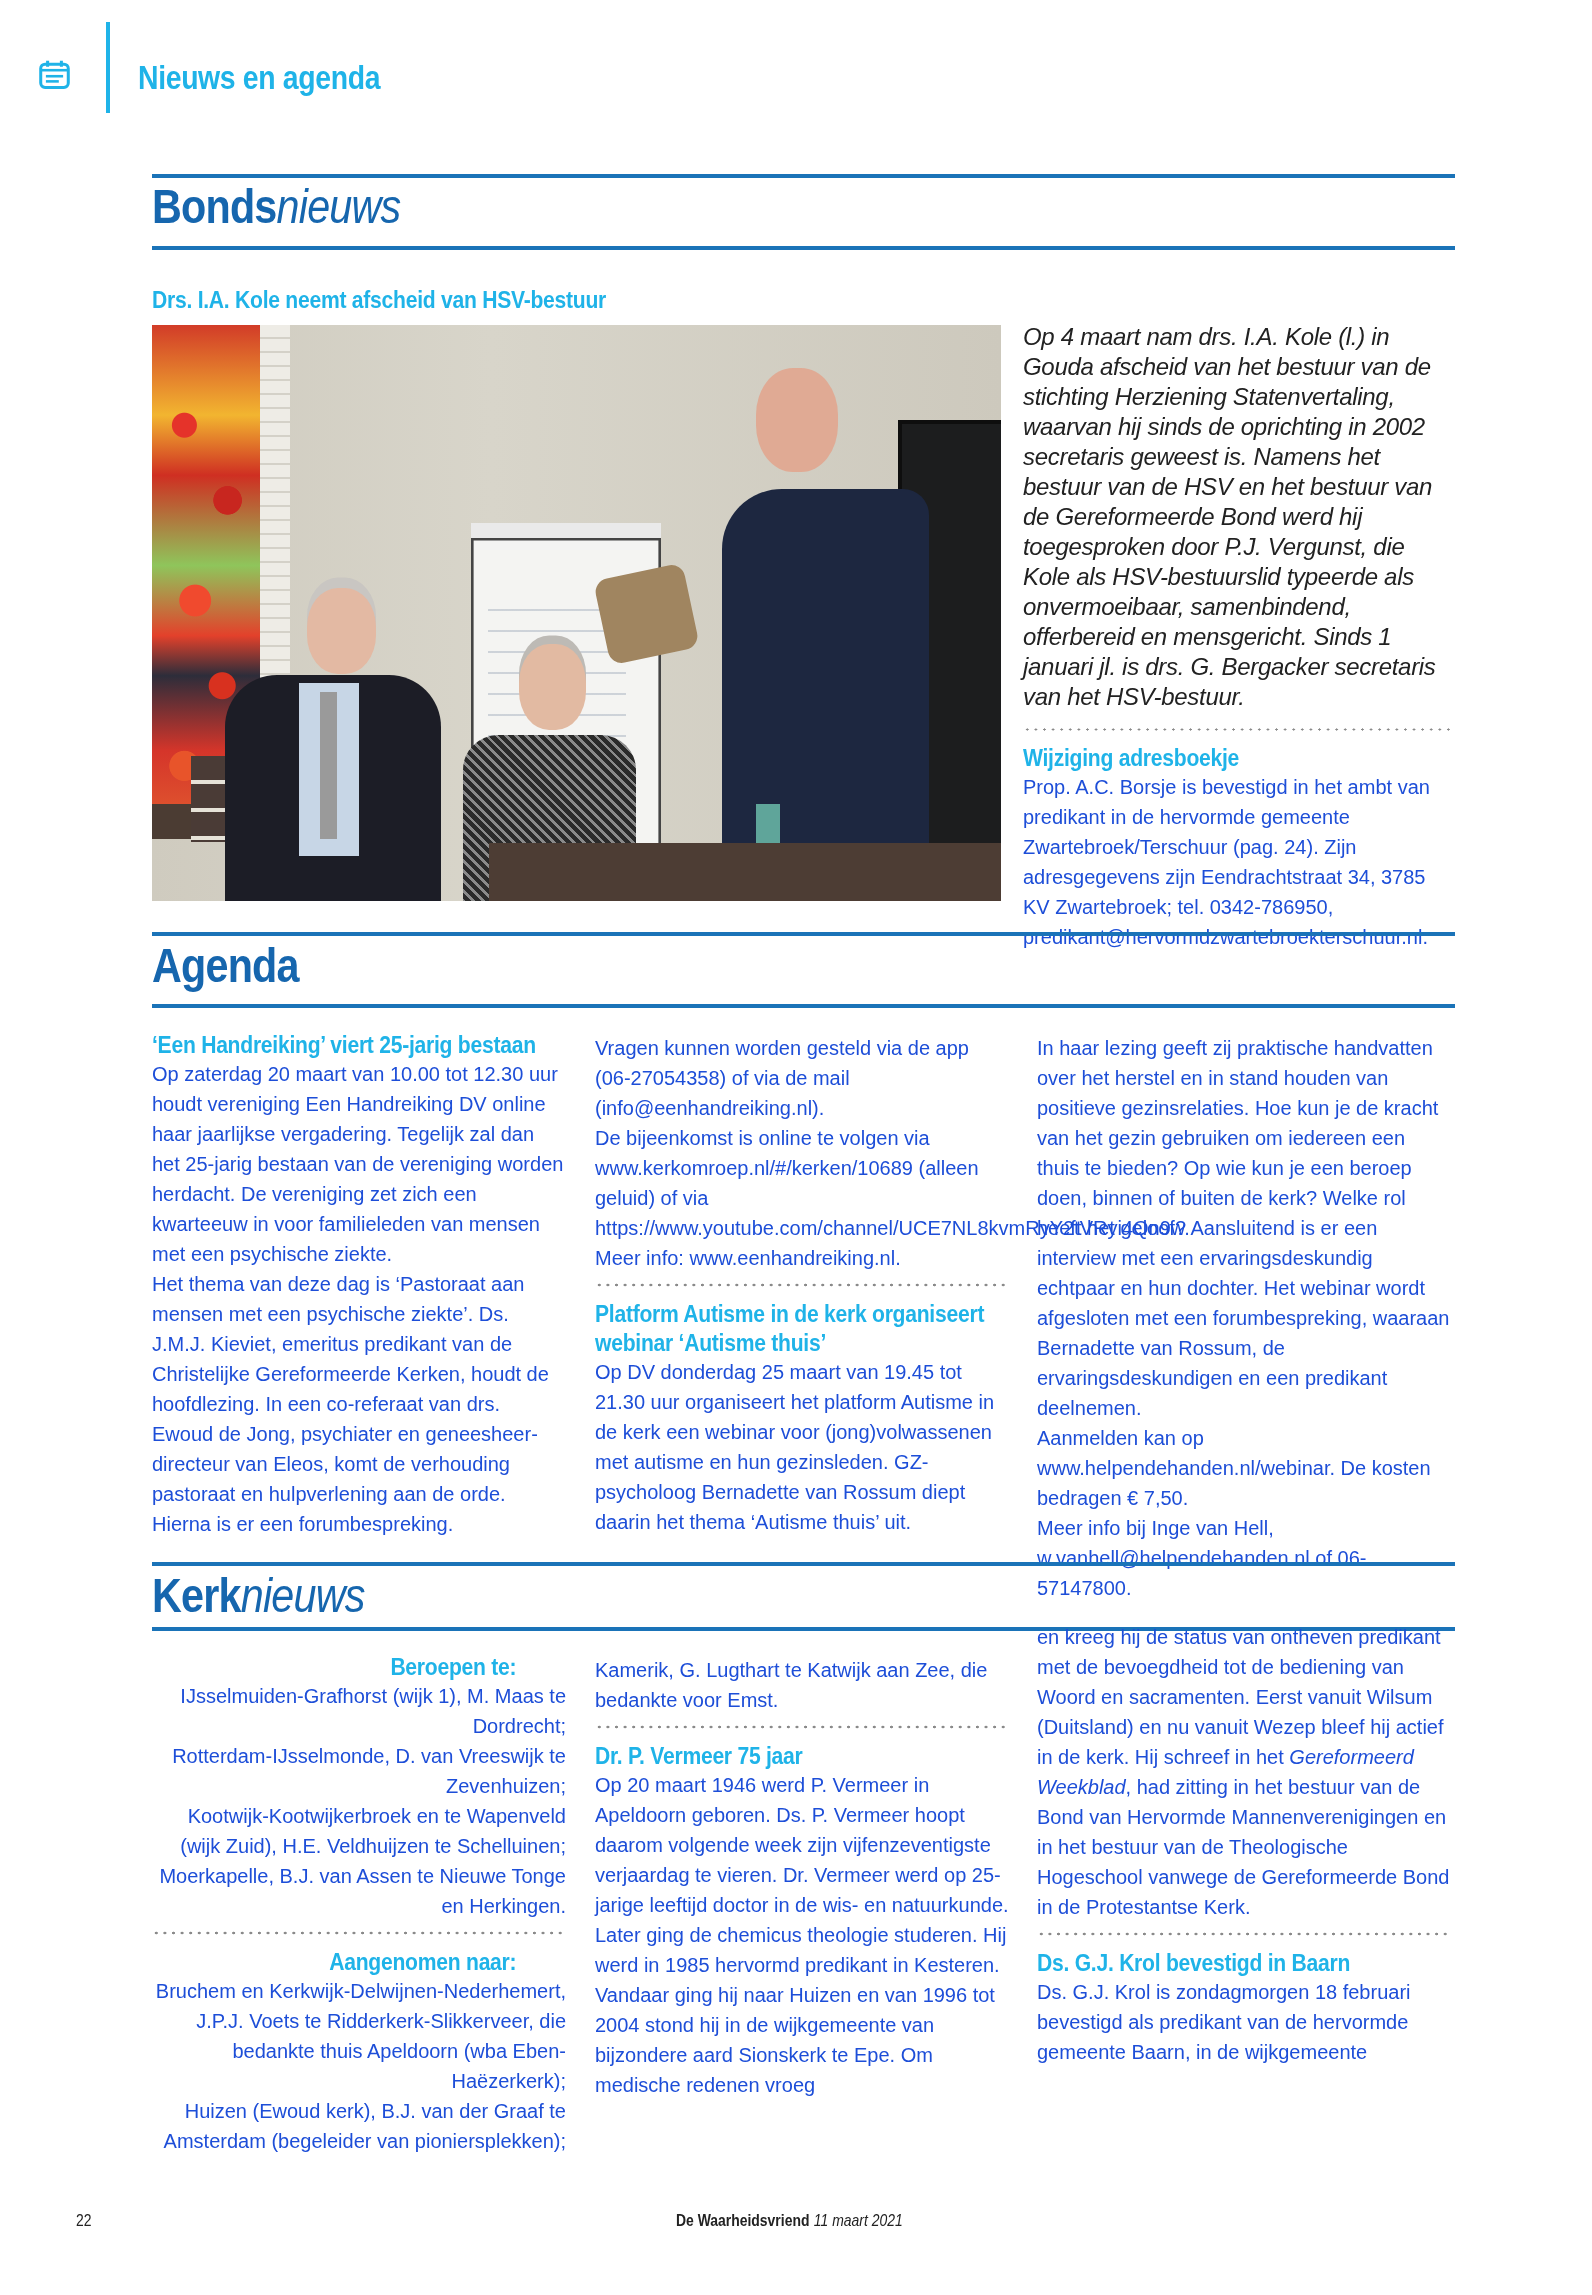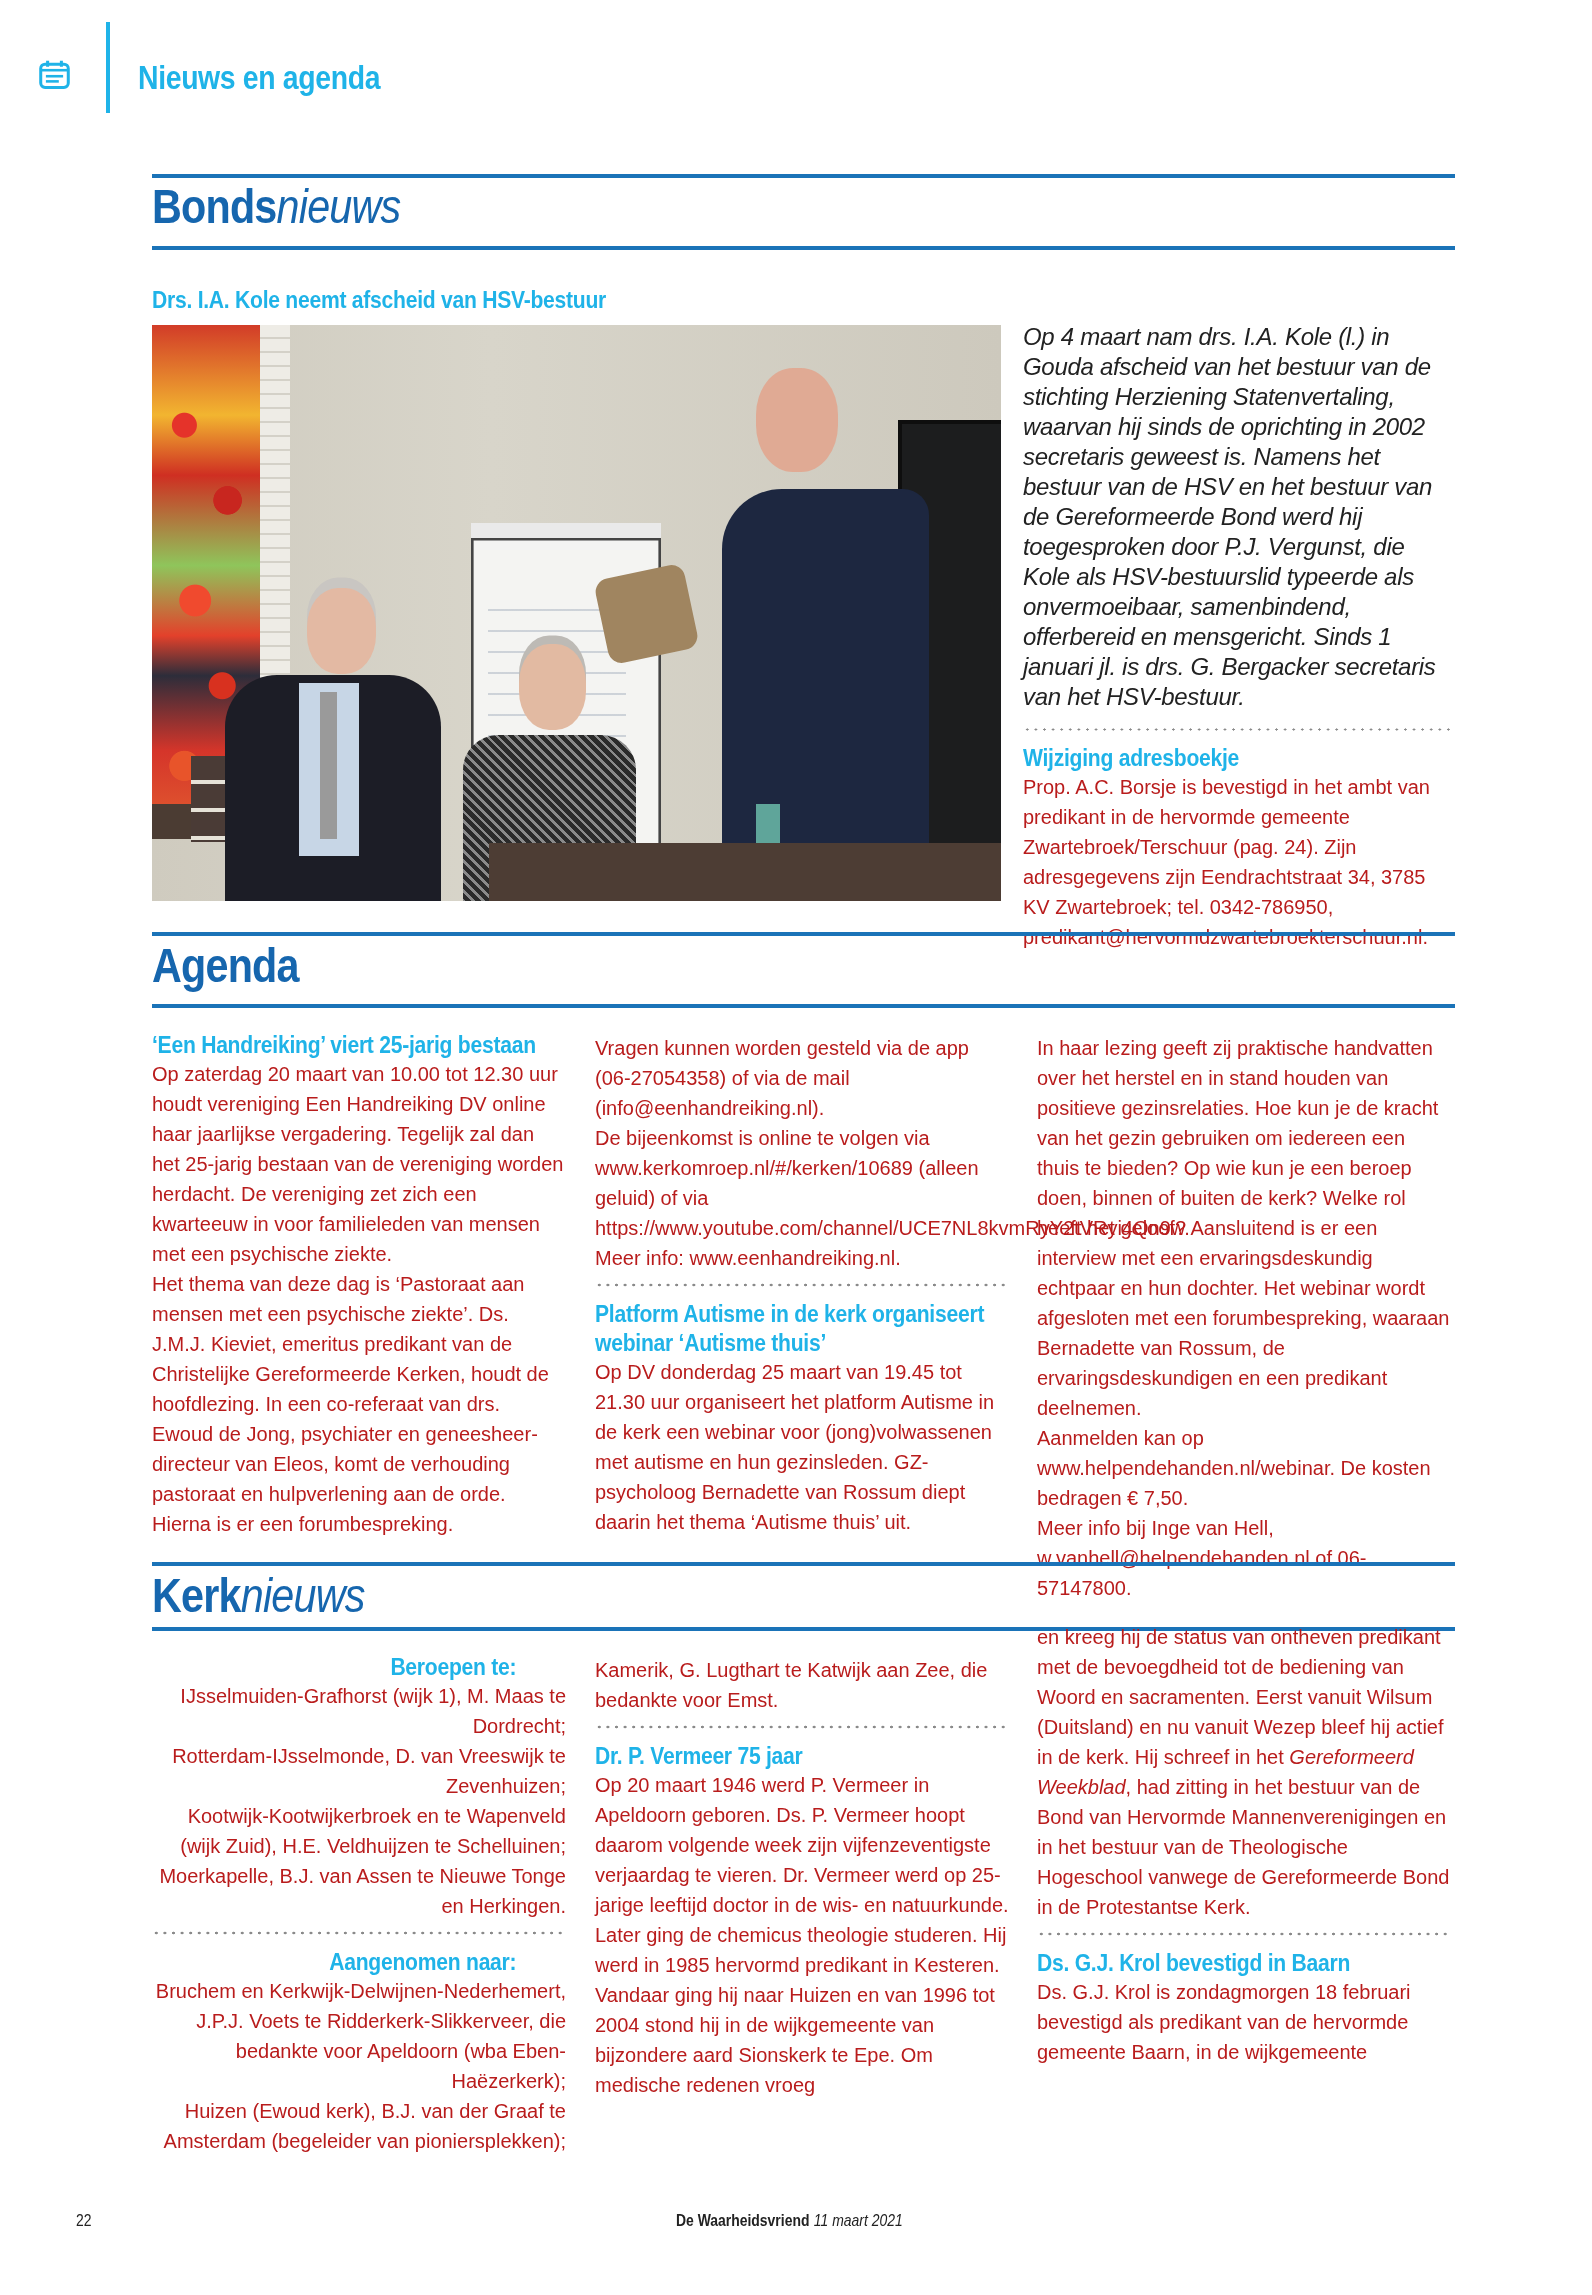--- a/index.html
+++ b/index.html
@@ -12,21 +12,21 @@
   .hdr-title { position: absolute; left: 138px; top: 59px; font-size: 33px; font-weight: bold; color: #1fb3e8; letter-spacing: -0.4px; transform: scaleX(0.86); transform-origin: left center; }
 
   
   .rule { position: absolute; left: 152px; width: 1303px; height: 3.5px; background: #1a73b8; }
   .sec-title { position: absolute; left: 152px; font-size: 48px; font-weight: bold; color: #1666ae; letter-spacing: -0.9px; transform: scaleX(0.86); transform-origin: left center; white-space: nowrap; }
   .sec-title .it { font-style: italic; font-weight: normal; }
 
   .subhead { font-weight: bold; color: #1fb3e8; font-size: 24px; line-height: 29px; letter-spacing: -0.3px; transform: scaleX(0.88); transform-origin: left center; white-space: nowrap; }
   .subhead.wrap { white-space: normal; width: 113%; }
 
-  .body-text { font-size: 20px; line-height: 30px; color: #b91c1c; }
+  .body-text { font-size: 20px; line-height: 30px; color: #1d4ed8; }
   .body-text p { margin: 0; }
   .italic-text { font-style: italic; font-size: 24px; line-height: 30px; color: #222; letter-spacing: -0.3px; }
   .dotsep { height: 3.5px; margin: 10.4px 0 12px 0; background-image: radial-gradient(circle, #8a8a8a 1.1px, transparent 1.4px); background-size: 8.6px 3.5px; background-repeat: repeat-x; }
 
   .col { position: absolute; width: 414px; }
 
   
   .photo { position: absolute; left: 152px; top: 325px; width: 849px; height: 576px; overflow: hidden; background: #d9d6cc; }
   .photo .wall { position: absolute; inset: 0; background: linear-gradient(90deg, #cfcbbf 0%, #d8d5ca 40%, #cdc9bd 100%); }
   .photo .mural { position: absolute; left: 0; top: 0; width: 108px; height: 501px; background:
@@ -151,21 +151,21 @@
   <div class="subhead">Beroepen te:</div>
   <div class="body-text">
     <p>IJsselmuiden-Grafhorst (wijk 1), M. Maas te Dordrecht;</p>
     <p>Rotterdam-IJsselmonde, D. van Vreeswijk te Zevenhuizen;</p>
     <p>Kootwijk-Kootwijkerbroek en te Wapenveld (wijk Zuid), H.E. Veldhuijzen te Schelluinen;</p>
     <p>Moerkapelle, B.J. van Assen te Nieuwe Tonge en Herkingen.</p>
   </div>
   <div class="dotsep"></div>
   <div class="subhead">Aangenomen naar:</div>
   <div class="body-text">
-    <p>Bruchem en Kerkwijk-Delwijnen-Nederhemert, J.P.J. Voets te Ridderkerk-Slikkerveer, die bedankte voor Apeldoorn (wba Eben-Haëzerkerk);</p>
+    <p>Bruchem en Kerkwijk-Delwijnen-Nederhemert, J.P.J. Voets te Ridderkerk-Slikkerveer, die bedankte thuis Apeldoorn (wba Eben-Haëzerkerk);</p>
     <p>Huizen (Ewoud kerk), B.J. van der Graaf te Amsterdam (begeleider van pioniersplekken);</p>
   </div>
 </div>
 
 <div class="col" style="left:595px; top:1655px;">
   <div class="body-text">
     <p>Kamerik, G. Lugthart te Katwijk aan Zee, die bedankte voor Emst.</p>
   </div>
   <div class="dotsep"></div>
   <div class="subhead">Dr. P. Vermeer 75 jaar</div>

